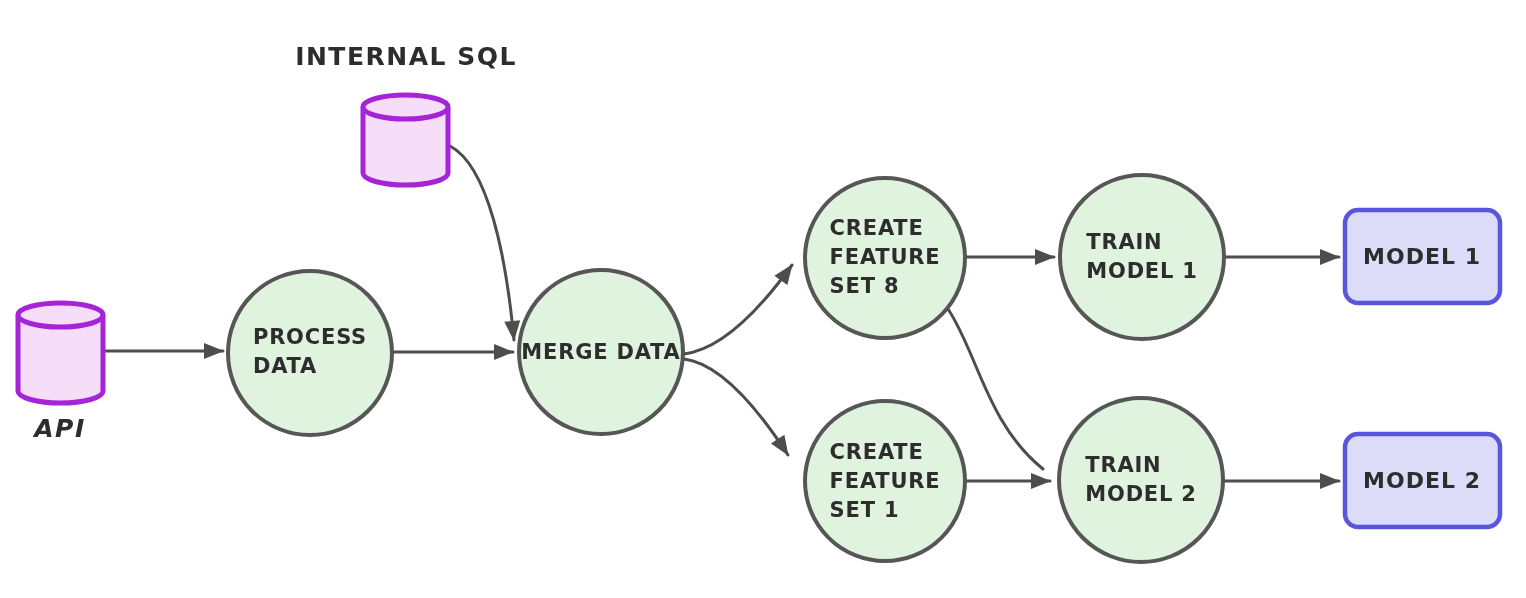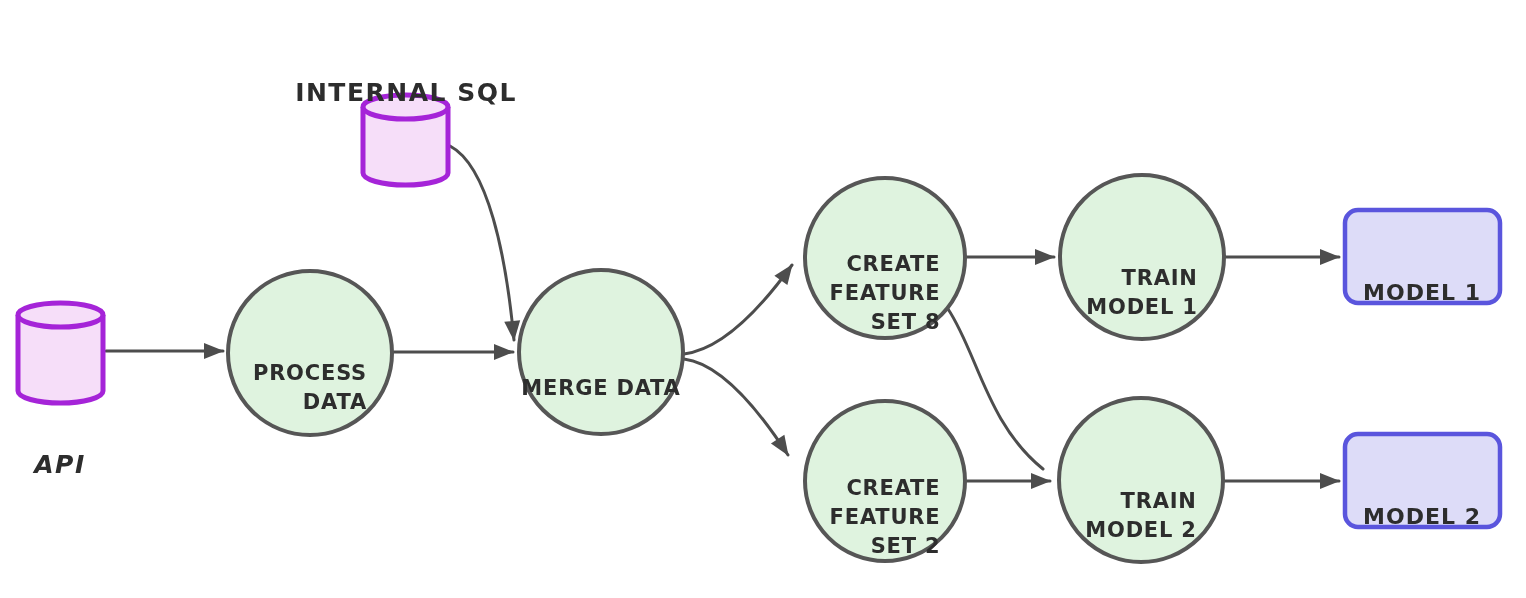--- a/index.html
+++ b/index.html
@@ -16,25 +16,24 @@
 
   .shape-circle { fill: var(--node_fill, #dff3df); stroke: var(--node_stroke, #565656); stroke-width: 4px; }
   .shape-db    { fill: var(--db_fill, #f6def9);   stroke: var(--db_stroke, #a524d8);   stroke-width: 5px; stroke-linejoin: round; }
   .shape-box   { fill: var(--model_fill, #dddcf8); stroke: var(--model_stroke, #5a55dd); stroke-width: 4.5px; }
   .edge        { fill: none; stroke: var(--arrow, #4d4d4d); stroke-width: 3px; stroke-linecap: round; }
   .arrowhead   { fill: var(--arrow, #4d4d4d); }
 
   .label {
     position: absolute;
     transform: translate(-50%, -50%);
-    text-align: right;
+    text-align: left;
     font-weight: 700;
     white-space: nowrap;
     color: var(--text, #2d2d2d);
-    margin-top: 36px;
   }
   .node-label { font-size: 21px; line-height: 29px; letter-spacing: 0.8px; }
   .box-label  { font-size: 22px; line-height: 26px; letter-spacing: 1px; }
   .ext-label  { font-size: 25px; line-height: 28px; letter-spacing: 1.5px; }
 </style>
 </head>
 <body>
 
 <div class="stage">
 
@@ -95,21 +94,21 @@
 
   <div class="label node-label" style="left:885px; top:257px;">
     <div>CREATE</div>
     <div>FEATURE</div>
     <div>SET 8</div>
   </div>
 
   <div class="label node-label" style="left:885px; top:481px;">
     <div>CREATE</div>
     <div>FEATURE</div>
-    <div>SET 2</div>
+    <div>SET 1</div>
   </div>
 
   <div class="label node-label" style="left:1142px; top:257px;">
     <div>TRAIN</div>
     <div>MODEL 1</div>
   </div>
 
   <div class="label node-label" style="left:1141px; top:480px;">
     <div>TRAIN</div>
     <div>MODEL 2</div>

